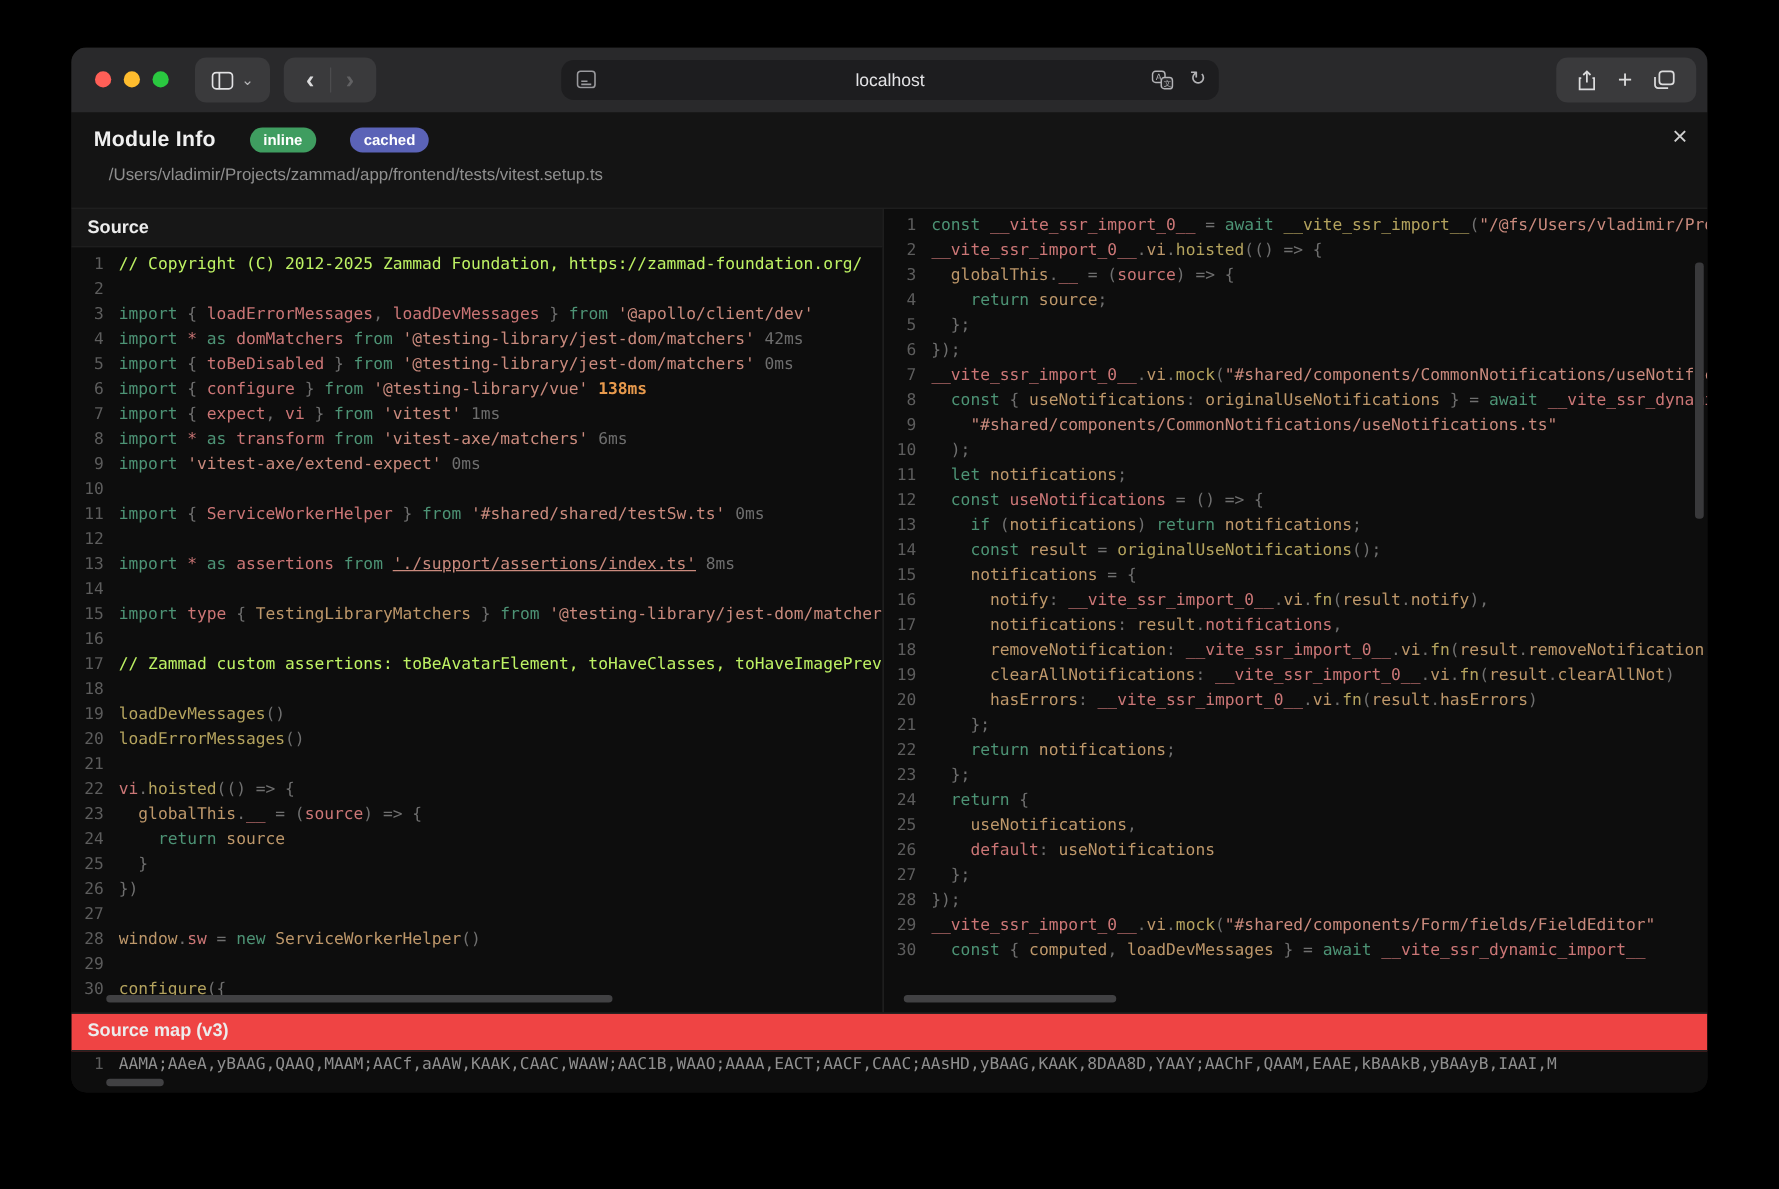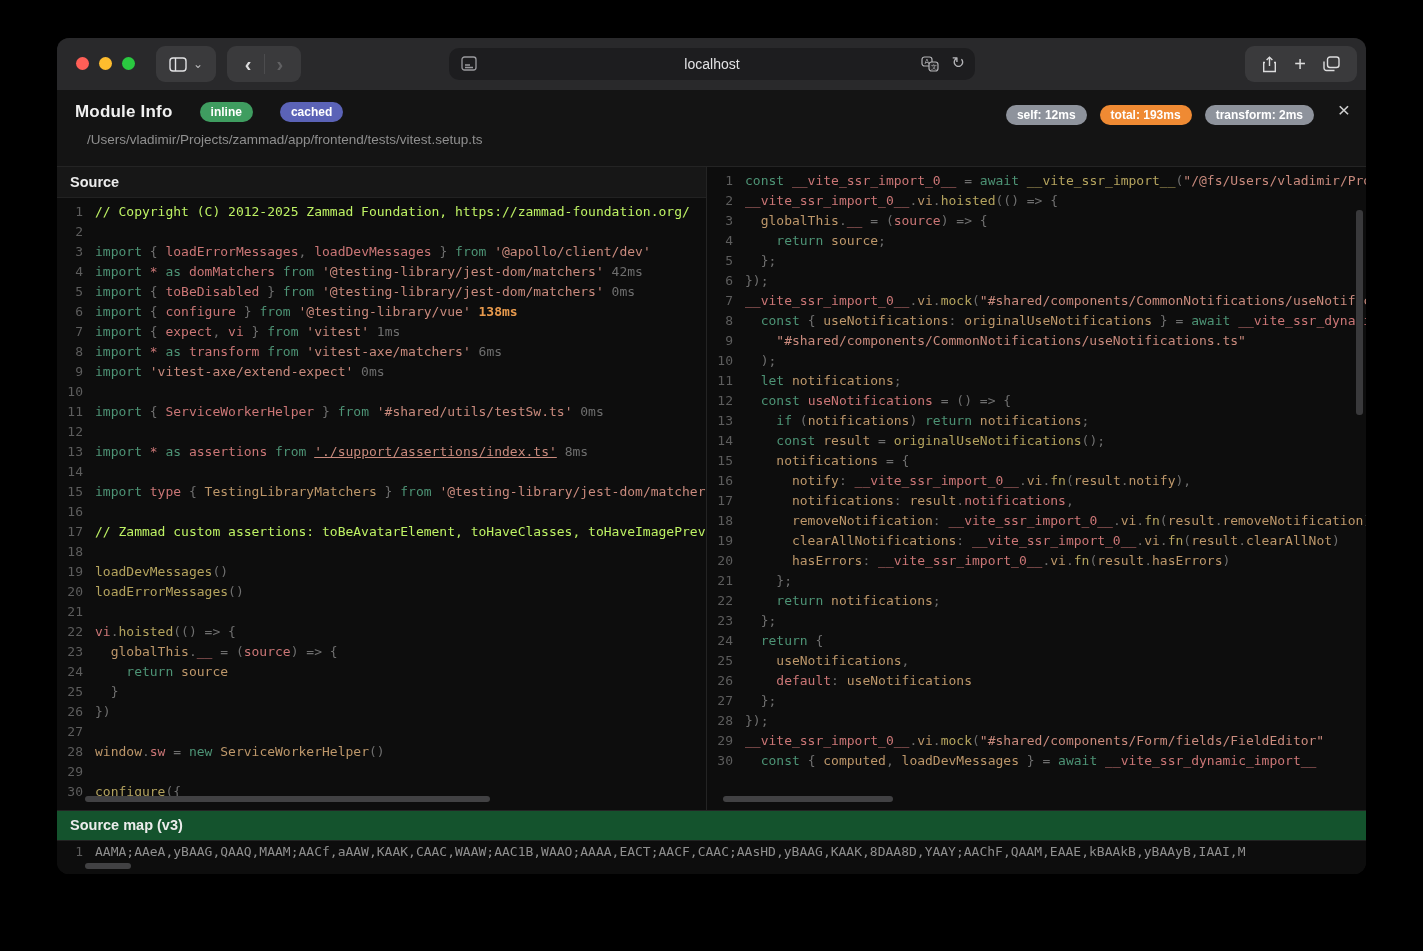--- a/index.html
+++ b/index.html
@@ -66,21 +66,21 @@
   .t-p { color:#6f6f6f; }                  
   .t-ms  { color:#6e6e6e; }
   .t-mss { color:#E89A4D; font-weight:700; }
 
   .hbar { position:absolute; height:6px; border-radius:3px; background:#414143; }
   .vbar { position:absolute; width:7px; border-radius:3px; background:#39393b; }
 
   
   .srcmap { flex:none; height:64px; border-top:1px solid #242424; position:relative;
             background:#0d0d0d; overflow:hidden; }
-  .srcmap-header { height:30px; background:#14532d; border-bottom:1px solid #222;
+  .srcmap-header { height:30px; background:#ef4444; border-bottom:1px solid #222;
                    color:#ececec; font-size:14.5px; font-weight:700; padding:6px 13px; }
   .srcmap-line { display:flex; height:22px; line-height:22px; white-space:pre;
                  font-family:"DejaVu Sans Mono", monospace; font-size:13px; overflow:hidden; }
   .srcmap-line .ln { line-height:22px; }
   .srcmap-line .map { color:#8f8f8f; overflow:hidden; }
 </style>
 </head>
 <body>
 
 <div class="window">
@@ -142,45 +142,40 @@
         </svg>
       </span>
     </div>
   </div>
 
   <div class="modhead">
     <div class="modrow">
       <span class="modtitle">Module Info</span>
       <span class="badge" style="background: rgb(63, 157, 96);">inline</span>
       <span class="badge" style="background: rgb(91, 99, 183);">cached</span>
-    </div>
-    <div class="metrics">
-      <span class="metric" style="background: rgb(142, 147, 156);">self: 12ms</span>
-      <span class="metric" style="background: rgb(239, 138, 51);">total: 193ms</span>
-      <span class="metric" style="background: rgb(142, 147, 156);">transform: 2ms</span>
     </div>
     <span class="close-x">×</span>
     <div class="modpath">/Users/vladimir/Projects/zammad/app/frontend/tests/vitest.setup.ts</div>
   </div>
 
   <div class="panels">
     <div class="panel left">
       <div class="panel-header">Source</div>
       <div class="code">
           <div class="cl"><span class="ln">1</span><span class="lc"><span class="t-c">// Copyright (C) 2012-2025 Zammad Foundation, https://zammad-foundation.org/</span></span></div>
           <div class="cl"><span class="ln">2</span><span class="lc"></span></div>
           <div class="cl"><span class="ln">3</span><span class="lc"><span class="t-k">import </span><span class="t-p">{ </span><span class="t-r">loadErrorMessages</span><span class="t-p">, </span><span class="t-r">loadDevMessages</span><span class="t-p"> } </span><span class="t-k">from </span><span class="t-s">'@apollo/client/dev'</span></span></div>
           <div class="cl"><span class="ln">4</span><span class="lc"><span class="t-k">import </span><span class="t-r">* </span><span class="t-k">as </span><span class="t-r">domMatchers </span><span class="t-k">from </span><span class="t-s">'@testing-library/jest-dom/matchers'</span><span class="t-ms"> 42ms</span></span></div>
           <div class="cl"><span class="ln">5</span><span class="lc"><span class="t-k">import </span><span class="t-p">{ </span><span class="t-r">toBeDisabled</span><span class="t-p"> } </span><span class="t-k">from </span><span class="t-s">'@testing-library/jest-dom/matchers'</span><span class="t-ms"> 0ms</span></span></div>
           <div class="cl"><span class="ln">6</span><span class="lc"><span class="t-k">import </span><span class="t-p">{ </span><span class="t-r">configure</span><span class="t-p"> } </span><span class="t-k">from </span><span class="t-s">'@testing-library/vue'</span><span class="t-mss"> 138ms</span></span></div>
           <div class="cl"><span class="ln">7</span><span class="lc"><span class="t-k">import </span><span class="t-p">{ </span><span class="t-r">expect</span><span class="t-p">, </span><span class="t-r">vi</span><span class="t-p"> } </span><span class="t-k">from </span><span class="t-s">'vitest'</span><span class="t-ms"> 1ms</span></span></div>
           <div class="cl"><span class="ln">8</span><span class="lc"><span class="t-k">import </span><span class="t-r">* </span><span class="t-k">as </span><span class="t-r">transform </span><span class="t-k">from </span><span class="t-s">'vitest-axe/matchers'</span><span class="t-ms"> 6ms</span></span></div>
           <div class="cl"><span class="ln">9</span><span class="lc"><span class="t-k">import </span><span class="t-s">'vitest-axe/extend-expect'</span><span class="t-ms"> 0ms</span></span></div>
           <div class="cl"><span class="ln">10</span><span class="lc"></span></div>
-          <div class="cl"><span class="ln">11</span><span class="lc"><span class="t-k">import </span><span class="t-p">{ </span><span class="t-r">ServiceWorkerHelper</span><span class="t-p"> } </span><span class="t-k">from </span><span class="t-s">'#shared/utils/testSw.ts'</span><span class="t-ms"> 0ms</span></span></div>
+          <div class="cl"><span class="ln">11</span><span class="lc"><span class="t-k">import </span><span class="t-p">{ </span><span class="t-r">ServiceWorkerHelper</span><span class="t-p"> } </span><span class="t-k">from </span><span class="t-s">'#shared/shared/testSw.ts'</span><span class="t-ms"> 0ms</span></span></div>
           <div class="cl"><span class="ln">12</span><span class="lc"></span></div>
           <div class="cl"><span class="ln">13</span><span class="lc"><span class="t-k">import </span><span class="t-r">* </span><span class="t-k">as </span><span class="t-r">assertions </span><span class="t-k">from </span><span class="t-sl">'./support/assertions/index.ts'</span><span class="t-ms"> 8ms</span></span></div>
           <div class="cl"><span class="ln">14</span><span class="lc"></span></div>
           <div class="cl"><span class="ln">15</span><span class="lc"><span class="t-k">import </span><span class="t-r">type </span><span class="t-p">{ </span><span class="t-v">TestingLibraryMatchers</span><span class="t-p"> } </span><span class="t-k">from </span><span class="t-s">'@testing-library/jest-dom/matchers'</span></span></div>
           <div class="cl"><span class="ln">16</span><span class="lc"></span></div>
           <div class="cl"><span class="ln">17</span><span class="lc"><span class="t-c">// Zammad custom assertions: toBeAvatarElement, toHaveClasses, toHaveImagePreview</span></span></div>
           <div class="cl"><span class="ln">18</span><span class="lc"></span></div>
           <div class="cl"><span class="ln">19</span><span class="lc"><span class="t-f">loadDevMessages</span><span class="t-p">()</span></span></div>
           <div class="cl"><span class="ln">20</span><span class="lc"><span class="t-f">loadErrorMessages</span><span class="t-p">()</span></span></div>
           <div class="cl"><span class="ln">21</span><span class="lc"></span></div>

